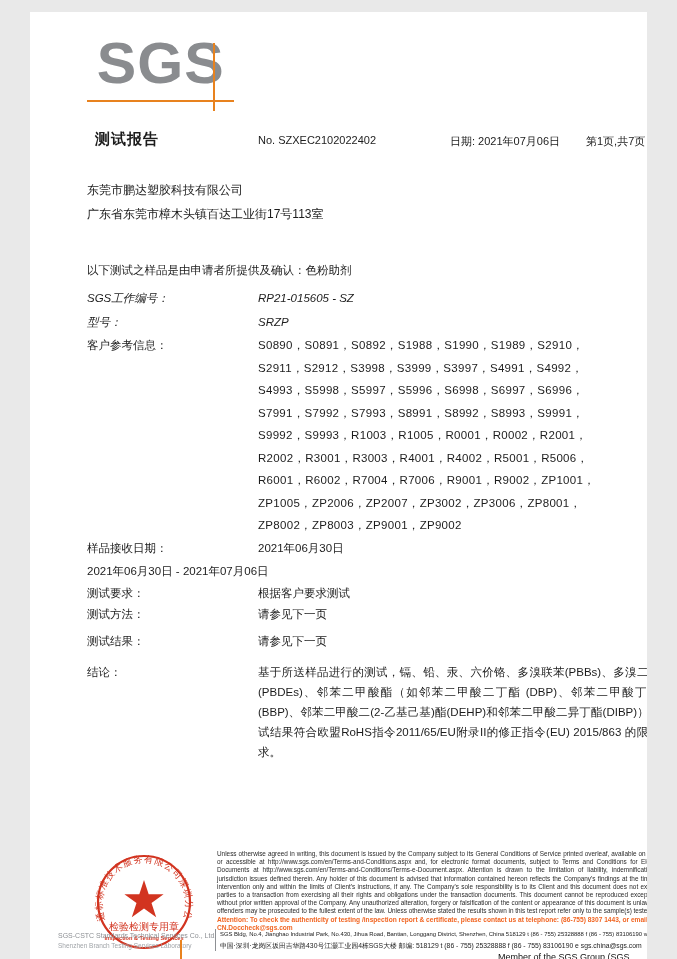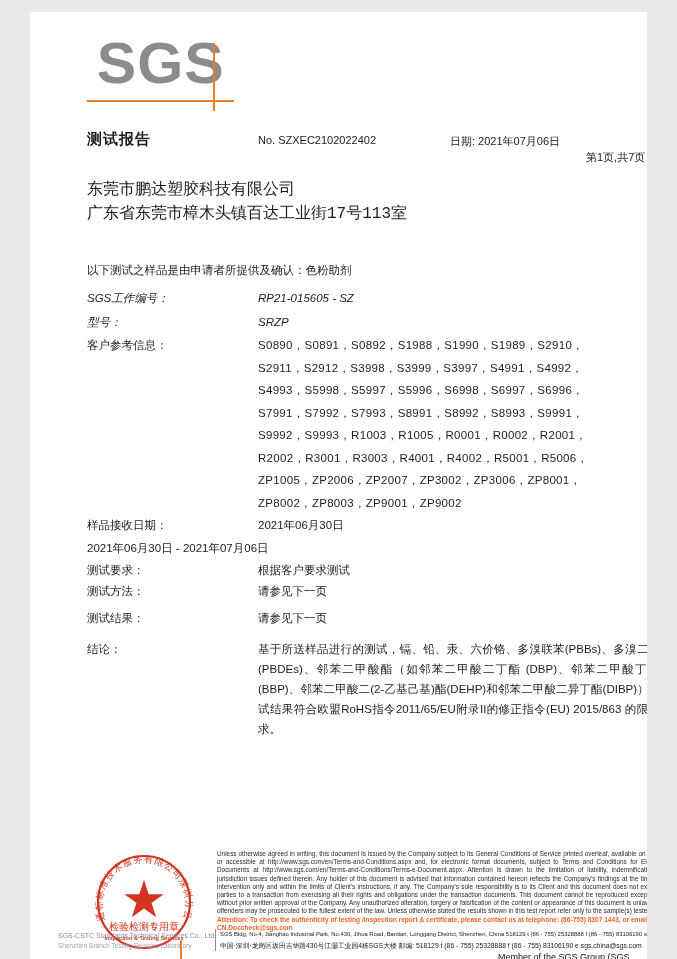--- a/index.html
+++ b/index.html
@@ -13,27 +13,27 @@
   
   .logo-text{
     position:absolute; left:68px; top:22px;
     font-size:58px; font-weight:bold; color:#8a8c8f;
     letter-spacing:1px; transform:scale(1.02,1.0); line-height:1;
   }
   .logo-hline{ position:absolute; left:57px; top:88px; width:147px; height:2px; background:#e8821e; }
   .logo-vline{ position:absolute; left:183px; top:31px; width:2px; height:68px; background:#e8821e; }
 
   
-  .report-title{ position:absolute; left:57px; top:118px; font-size:15px; font-weight:bold; letter-spacing:1px; }
+  .report-title{ position:absolute; left:65px; top:118px; font-size:15px; font-weight:bold; letter-spacing:1px; }
   .report-no{ position:absolute; left:228px; top:122px; font-size:11px; }
   .report-date{ position:absolute; left:420px; top:122px; font-size:11px; }
-  .report-page{ position:absolute; left:556px; top:138px; font-size:11px; }
+  .report-page{ position:absolute; left:556px; top:122px; font-size:11px; }
 
   
-  .applicant{ position:absolute; left:57px; top:166px; font-size:16px; line-height:24px;font-family:Liberation Mono, monospace; }
+  .applicant{ position:absolute; left:57px; top:166px; font-size:12px; line-height:24px; }
 
   
   .statement{ position:absolute; left:57px; top:251px; font-size:11.5px; }
 
   
   .fields{ position:absolute; left:57px; top:274px; width:585px; font-size:11.5px; }
   .frow{ display:flex; align-items:flex-start; }
   .frow .lbl{ width:171px; flex:0 0 171px; line-height:24px; }
   .frow .val{ flex:1; line-height:24px; }
   .row-job .lbl,.row-job .val,
@@ -107,20 +107,21 @@
 
     <div class="frow row-ref">
       <div class="lbl">客户参考信息：</div>
       <div class="val">
         <div>S0890，S0891，S0892，S1988，S1990，S1989，S2910，</div>
         <div>S2911，S2912，S3998，S3999，S3997，S4991，S4992，</div>
         <div>S4993，S5998，S5997，S5996，S6998，S6997，S6996，</div>
         <div>S7991，S7992，S7993，S8991，S8992，S8993，S9991，</div>
         <div>S9992，S9993，R1003，R1005，R0001，R0002，R2001，</div>
         <div>R2002，R3001，R3003，R4001，R4002，R5001，R5006，</div>
+        <div>R6001，R6002，R7004，R7006，R9001，R9002，ZP1001，</div>
         <div>ZP1005，ZP2006，ZP2007，ZP3002，ZP3006，ZP8001，</div>
         <div>ZP8002，ZP8003，ZP9001，ZP9002</div>
       </div>
     </div>
 
     <div class="frow row-received">
       <div class="lbl">样品接收日期：</div>
       <div class="val">2021年06月30日</div>
     </div>
 

